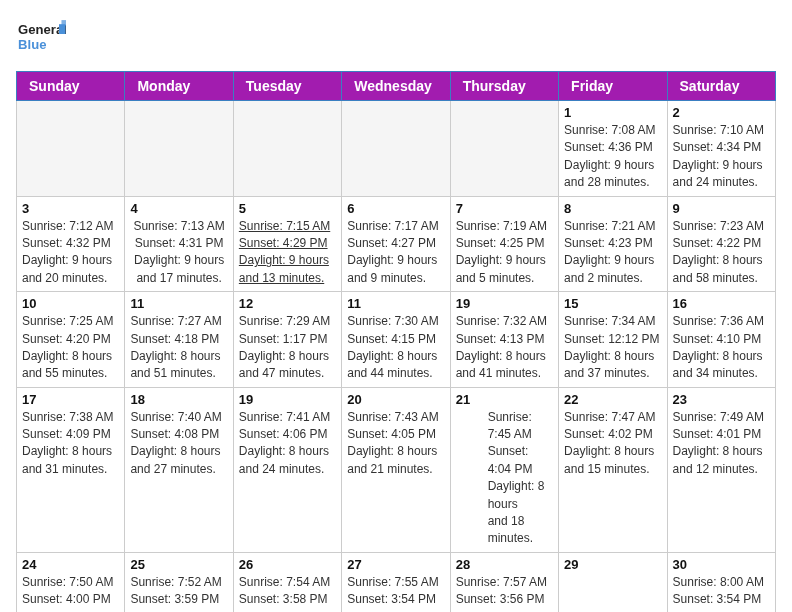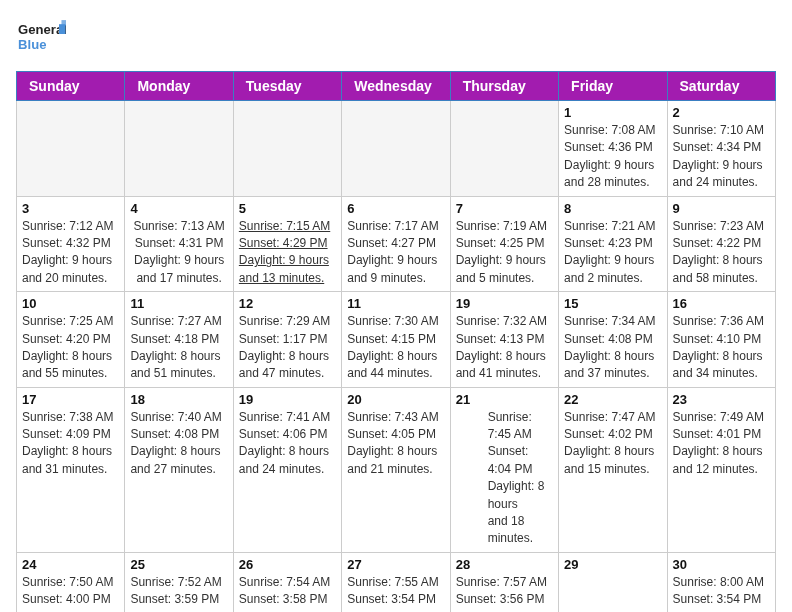--- a/index.html
+++ b/index.html
@@ -208,21 +208,21 @@
         <td>
           <div class="day-number">19</div>
           <div class="day-info" style="white-space: pre-line;">Sunrise: 7:32 AM
 Sunset: 4:13 PM
 Daylight: 8 hours
 and 41 minutes.</div>
         </td>
         <td>
           <div class="day-number">15</div>
           <div class="day-info" style="white-space: pre-line;">Sunrise: 7:34 AM
-Sunset: 4:08 PM
+Sunset: 12:12 PM
 Daylight: 8 hours
 and 37 minutes.</div>
         </td>
         <td>
           <div class="day-number">16</div>
           <div class="day-info" style="white-space: pre-line;">Sunrise: 7:36 AM
 Sunset: 4:10 PM
 Daylight: 8 hours
 and 34 minutes.</div>
         </td>

